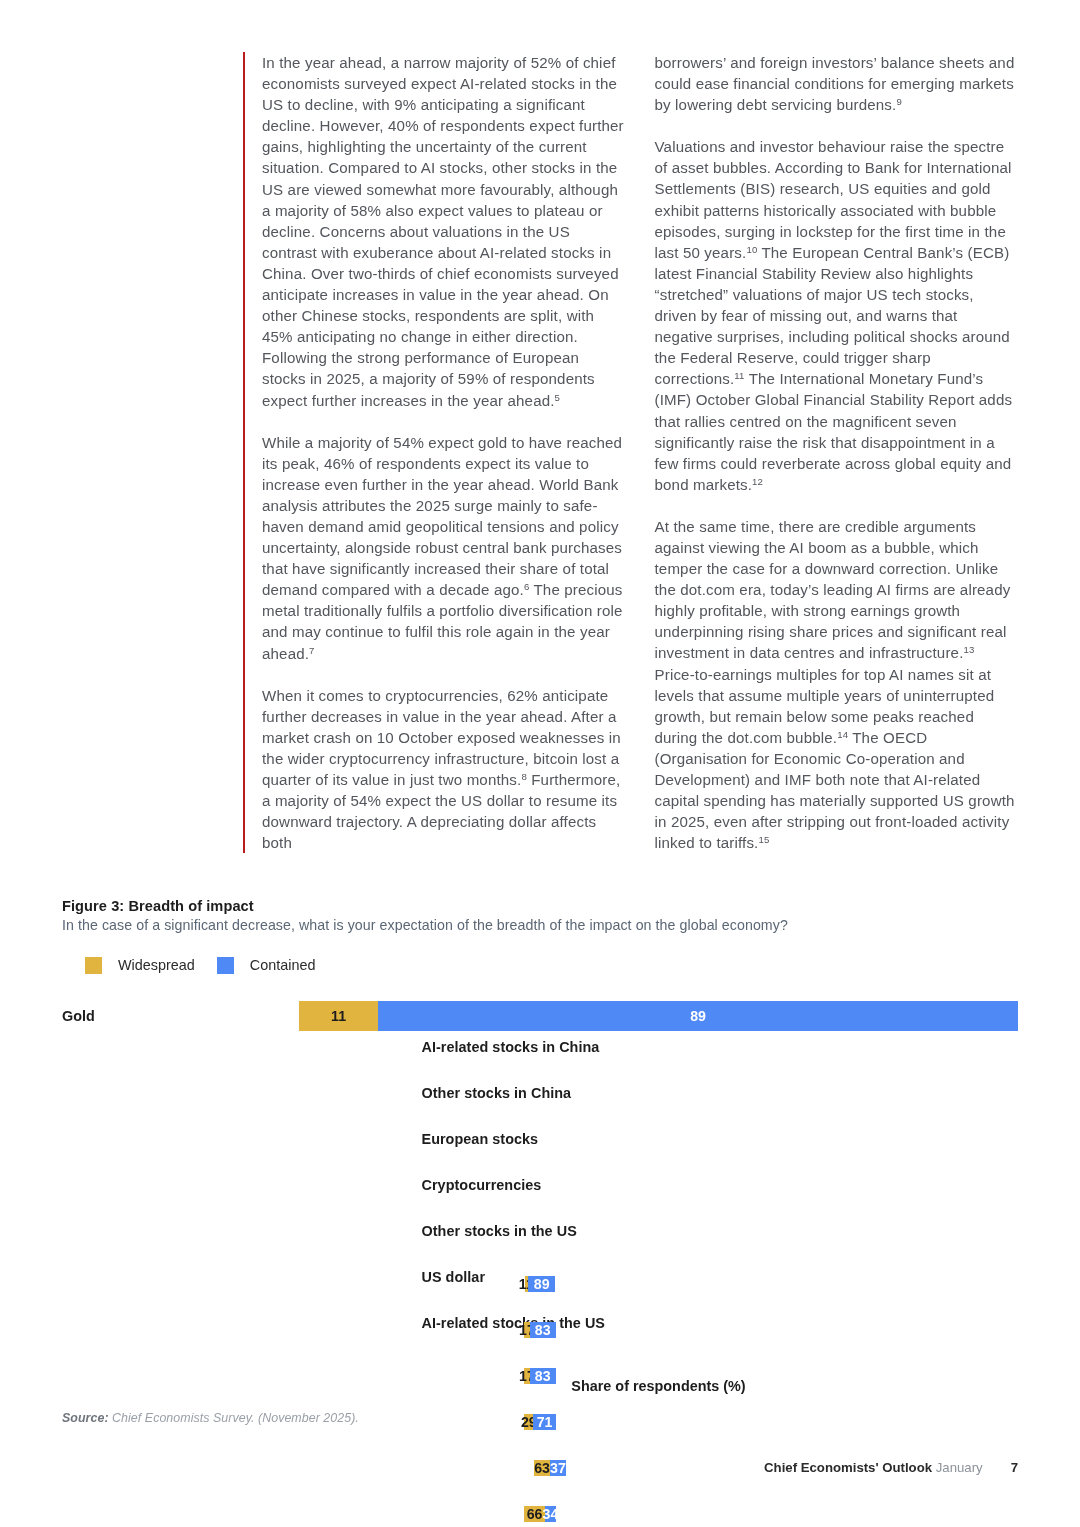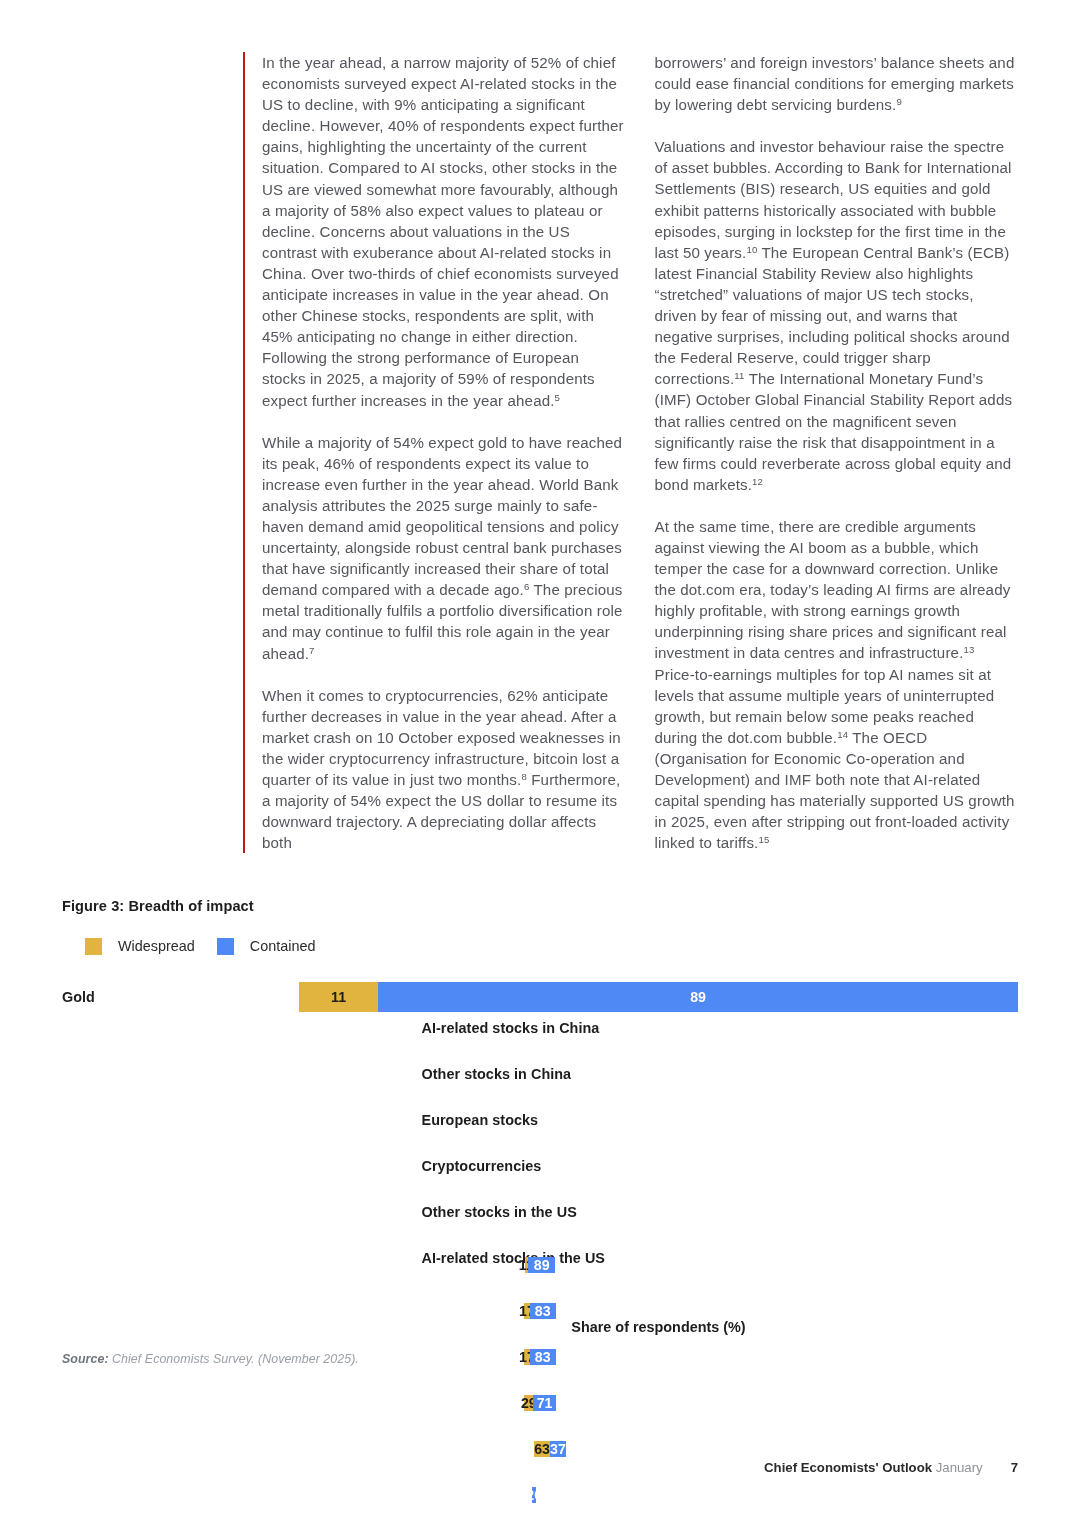--- a/index.html
+++ b/index.html
@@ -128,21 +128,21 @@
     box-sizing: border-box;
   }
   .seg.widespread { color: #1d1d1d; }
   .seg.contained  { color: #ffffff; }
 
   .axis-label {
     text-align: center;
     font-size: 14.4px;
     font-weight: bold;
     color: #1d1d1d;
-    margin-top: 23px;
+    margin-top: 17px;
     margin-left: 237px;
   }
 
   .source {
     margin-top: 17px;
     font-size: 12.4px;
     color: #9aa0a8;
     letter-spacing: 0.005em;
     font-style: italic;
   }
@@ -177,20 +177,21 @@
     <p class="para"><span>borrowers’ and foreign investors’ balance sheets and could ease financial conditions for emerging markets by lowering debt servicing burdens.</span><sup>9</sup></p>
     <p class="para"><span>Valuations and investor behaviour raise the spectre of asset bubbles. According to Bank for International Settlements (BIS) research, US equities and gold exhibit patterns historically associated with bubble episodes, surging in lockstep for the first time in the last 50 years.</span><sup>10</sup><span> The European Central Bank’s (ECB) latest Financial Stability Review also highlights “stretched” valuations of major US tech stocks, driven by fear of missing out, and warns that negative surprises, including political shocks around the Federal Reserve, could trigger sharp corrections.</span><sup>11</sup><span> The International Monetary Fund’s (IMF) October Global Financial Stability Report adds that rallies centred on the magnificent seven significantly raise the risk that disappointment in a few firms could reverberate across global equity and bond markets.</span><sup>12</sup></p>
     <p class="para"><span>At the same time, there are credible arguments against viewing the AI boom as a bubble, which temper the case for a downward correction. Unlike the dot.com era, today’s leading AI firms are already highly profitable, with strong earnings growth underpinning rising share prices and significant real investment in data centres and infrastructure.</span><sup>13</sup><span> Price-to-earnings multiples for top AI names sit at levels that assume multiple years of uninterrupted growth, but remain below some peaks reached during the dot.com bubble.</span><sup>14</sup><span> The OECD (Organisation for Economic Co-operation and Development) and IMF both note that AI-related capital spending has materially supported US growth in 2025, even after stripping out front-loaded activity linked to tariffs.</span><sup>15</sup></p>
   </div>
 
 </div>
 
 <div class="figure">
 
   <div class="fig-title">Figure 3: Breadth of impact</div>
+  <div class="fig-subtitle">In the case of a significant decrease, what is your expectation of the breadth of the impact on the global economy?</div>
 
   <div class="legend" id="legend">
       <div class="legend-item">
         <span class="legend-swatch" style="background: rgb(224, 180, 62);"></span>
         <span class="legend-label">Widespread</span>
       </div>
       <div class="legend-item">
         <span class="legend-swatch" style="background: rgb(79, 137, 245);"></span>
         <span class="legend-label">Contained</span>
       </div>
@@ -233,20 +234,27 @@
         </div>
       </div>
       <div class="bar-row">
         <div class="cat-label">Other stocks in the US</div>
         <div class="bar-track">
           <div class="seg widespread" style="background: rgb(224, 180, 62); width: 63%; margin-left: 20px;">63</div>
           <div class="seg contained" style="background: rgb(79, 137, 245); width: 37%;">37</div>
         </div>
       </div>
       <div class="bar-row">
+        <div class="cat-label">US dollar</div>
+        <div class="bar-track">
+          <div class="seg widespread" style="background: rgb(224, 180, 62); width: 66%;">66</div>
+          <div class="seg contained" style="background: rgb(79, 137, 245); width: 34%;">34</div>
+        </div>
+      </div>
+      <div class="bar-row">
         <div class="cat-label">AI-related stocks in the US</div>
         <div class="bar-track">
           <div class="seg contained" style="background: rgb(79, 137, 245); width: 26%;">26</div>
         </div>
       </div>
     </div>
 
   <div class="axis-label">Share of respondents (%)</div>
 
   <div class="source">

